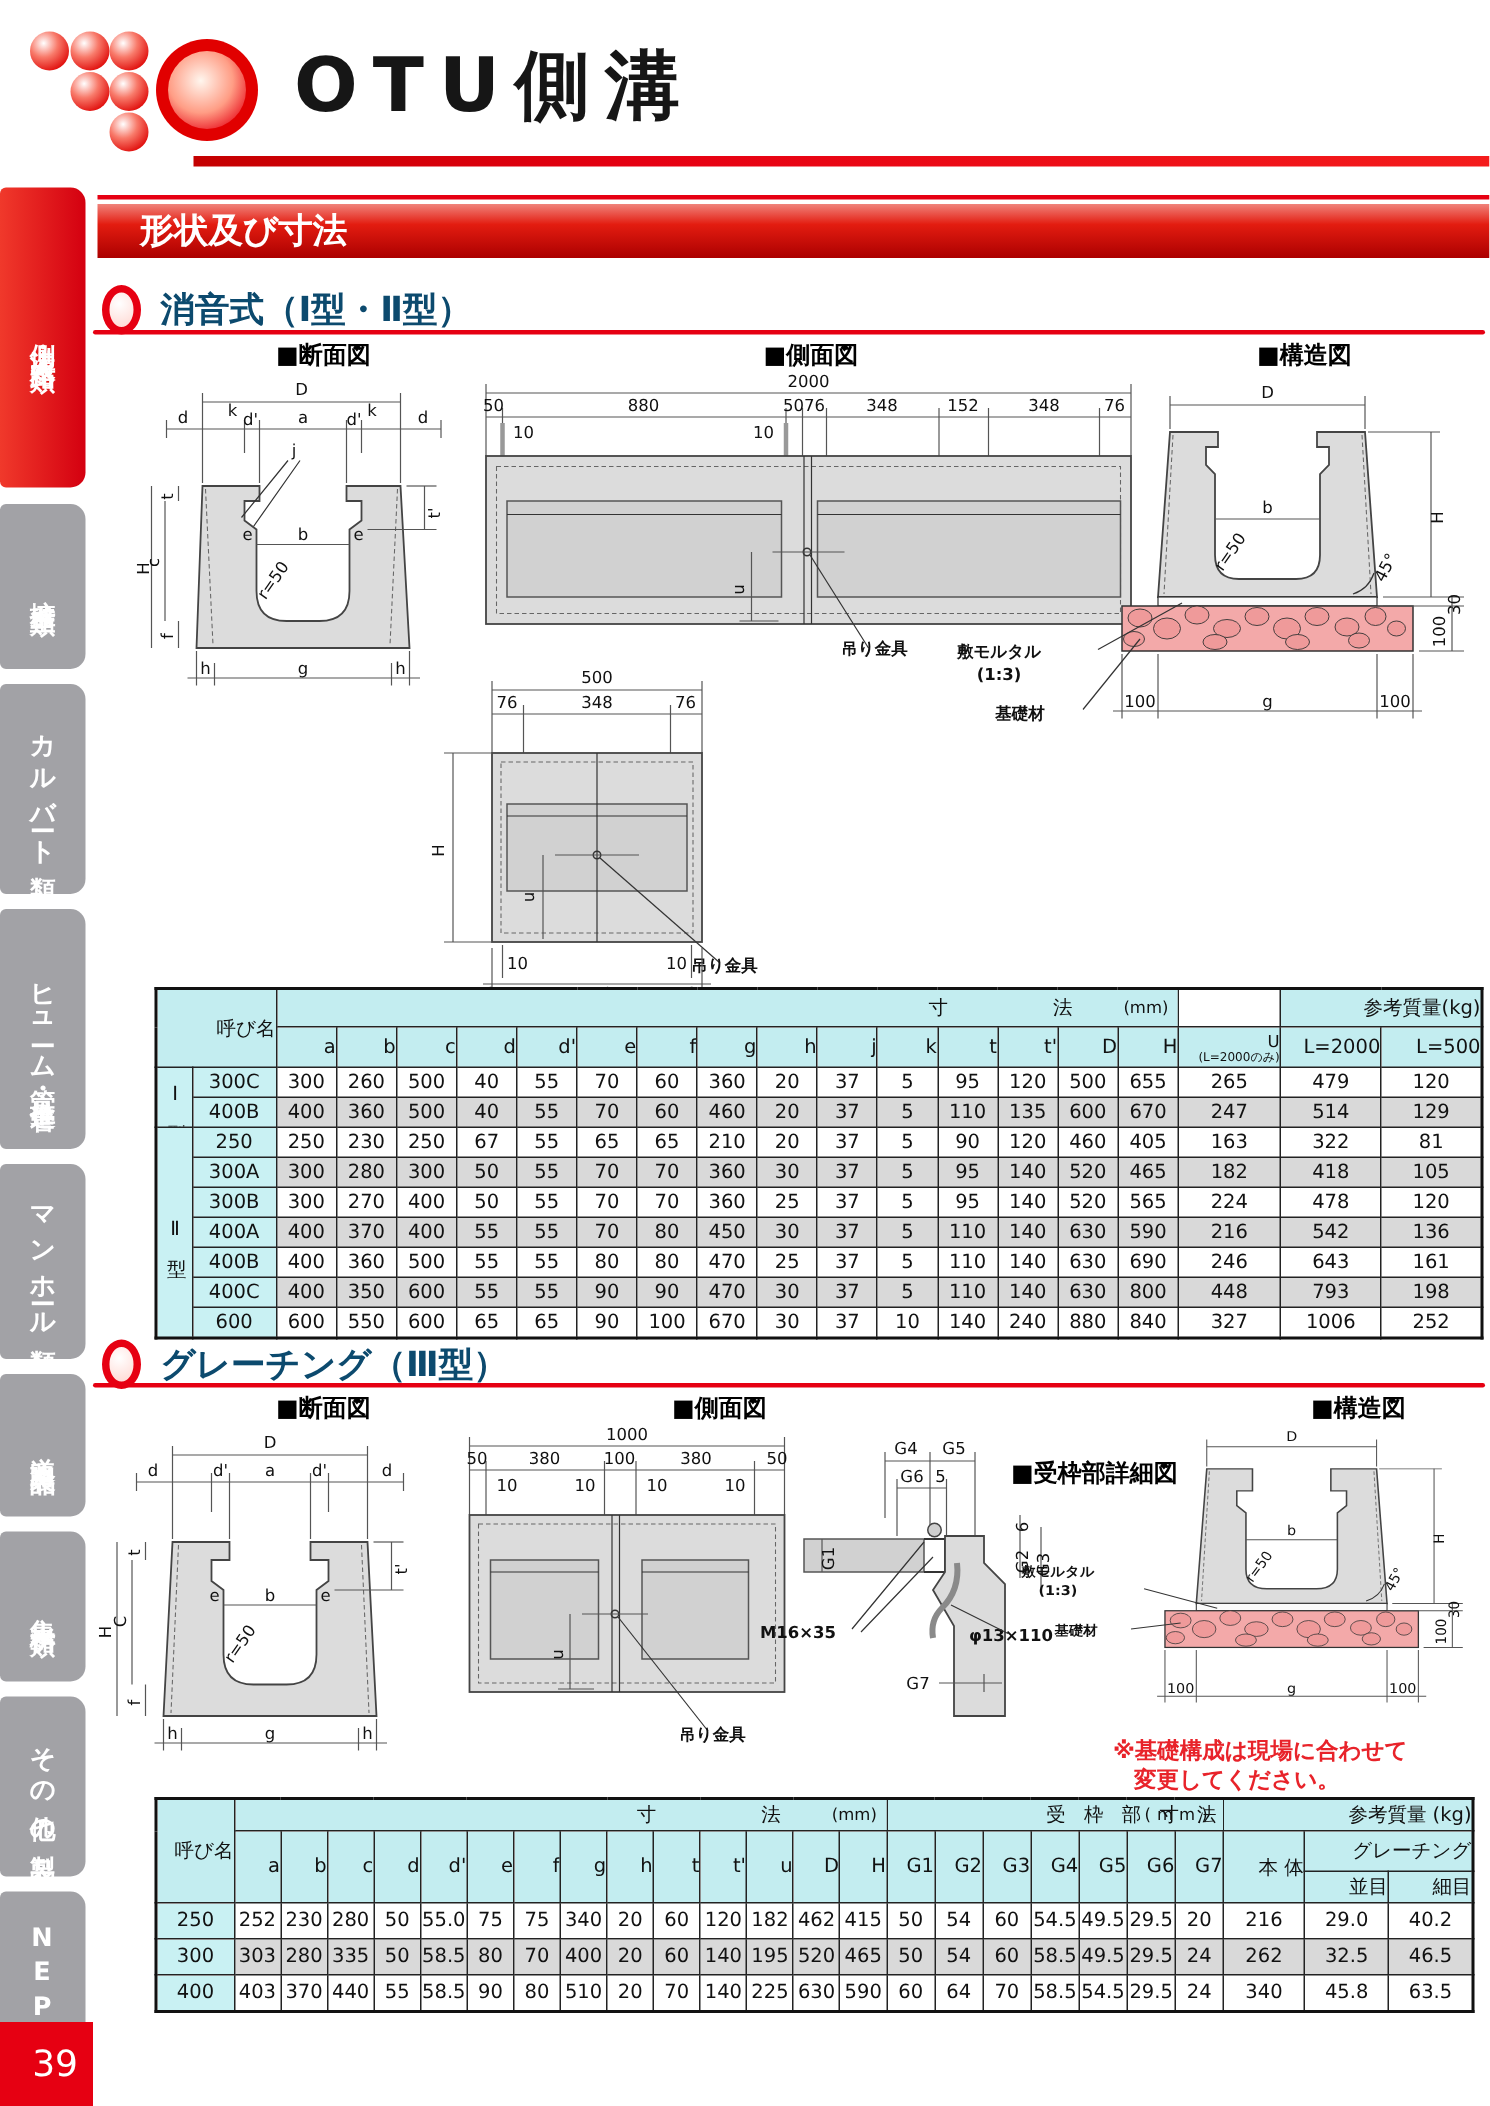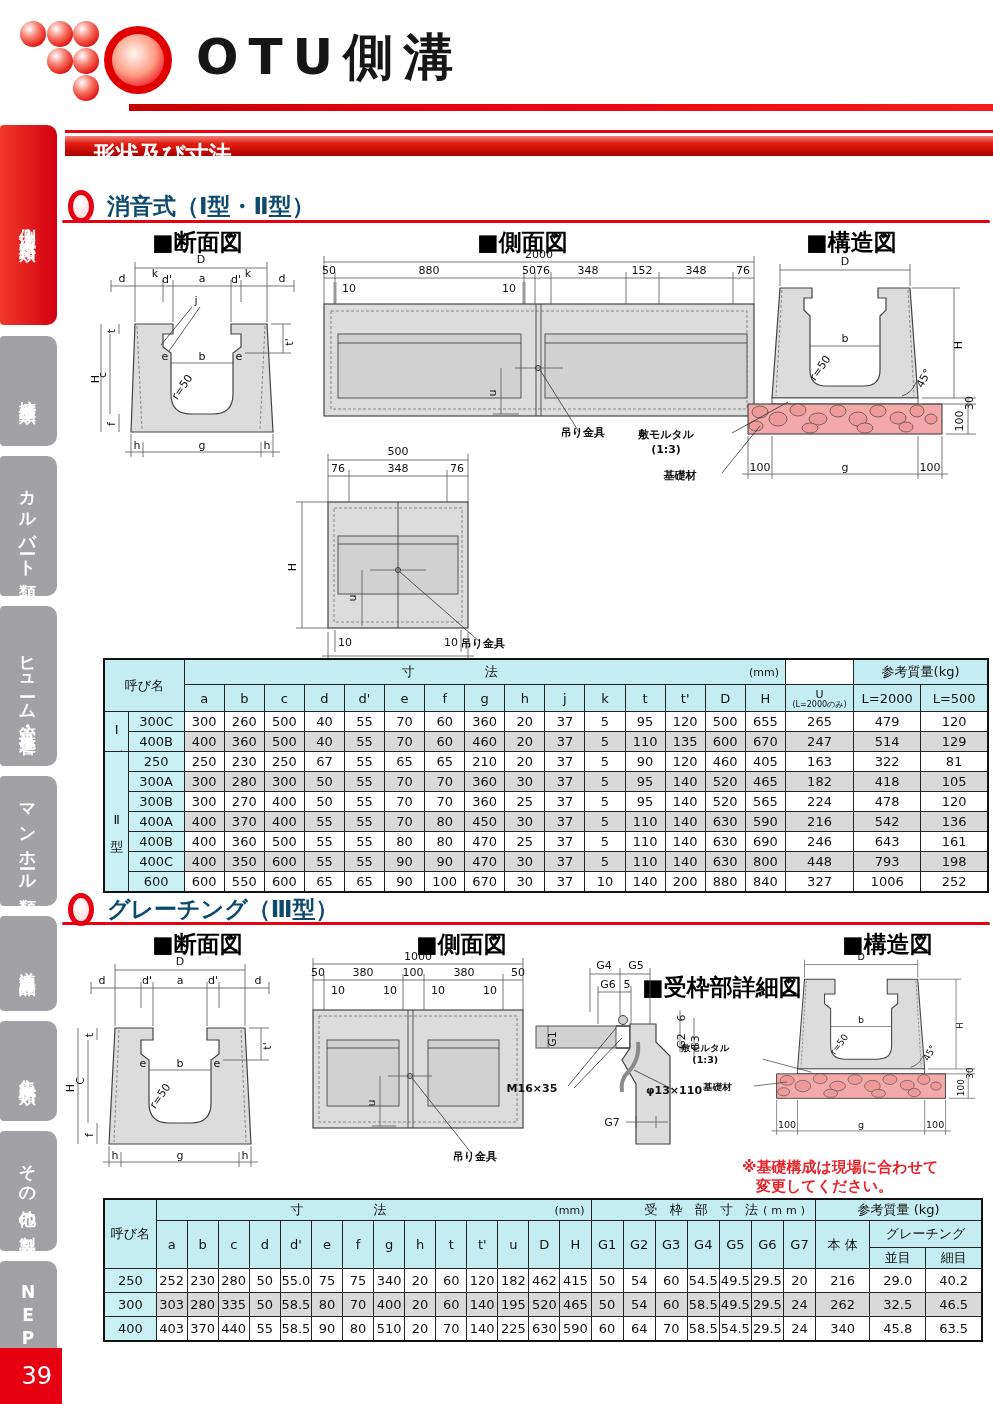--- a/index.html
+++ b/index.html
@@ -15,29 +15,29 @@
   .side-tab{position:absolute;left:0;width:57px;background:#a2a2a6;color:#fff;
             border-radius:4px 10px 10px 4px;display:flex;align-items:center;justify-content:center;
             writing-mode:vertical-rl;text-orientation:upright;font-weight:bold;font-size:17px;
             letter-spacing:3px;}
   .side-tab.active{background:linear-gradient(90deg,#f0392b,#d40010);}
   .page-num{position:absolute;left:0;top:1348px;width:62px;height:56px;background:#e60012;
             color:#fff;font-size:24px;display:flex;align-items:center;justify-content:flex-end;
             padding-right:10px;box-sizing:border-box;}
   
   .banner-line{position:absolute;left:65px;top:130px;width:928px;height:3px;background:#e60012;}
-  .banner{position:absolute;left:65px;top:136px;width:928px;height:20px;box-sizing:border-box;
+  .banner{position:absolute;left:65px;top:136px;width:928px;height:36px;box-sizing:border-box;
           background:linear-gradient(180deg,#f0837b 0,#e31c10 38%,#ab0000 100%);
           color:#fff;font-size:23px;font-weight:bold;line-height:36px;padding-left:28px;}
   .sec-head{position:absolute;display:flex;align-items:center;gap:13px;font-size:23px;
             font-weight:bold;color:#0c4a6e;}
   .bullet{width:16px;height:23px;border:5px solid #e60012;border-radius:50%;
           background:radial-gradient(circle at 40% 32%,#fff,#ffd6d0);flex:0 0 auto;}
   .sec-underline{position:absolute;height:3px;background:#e60012;border-radius:2px;}
-  .panel-title{position:absolute;font-size:23px;font-weight:bold;color:#000;}
+  .panel-title{position:absolute;font-size:16px;font-weight:bold;color:#000;margin-left:32px;}
   
   svg.panel{position:absolute;overflow:visible;}
   svg .dim line{stroke:#555;stroke-width:0.8;}
   svg .dim text{fill:#111;font-size:11px;text-anchor:middle;font-family:"DejaVu Sans",sans-serif;}
   svg .body{fill:#dcdcdc;stroke:#444;stroke-width:1.2;}
   svg .panelrect{fill:#d1d1d1;stroke:#555;stroke-width:1;}
   svg .dash{stroke:#666;stroke-width:0.7;stroke-dasharray:3 2;fill:none;}
   svg .lead{stroke:#333;stroke-width:0.8;fill:none;}
   svg .jp{font-size:13px;font-weight:bold;fill:#000;text-anchor:start;font-family:"DejaVu Sans",sans-serif;}
   svg .gravel{fill:#f3a9a9;stroke:#333;stroke-width:1;}
@@ -46,21 +46,21 @@
   .red-note{position:absolute;left:742px;top:1158px;color:#e8232a;font-size:15px;
             font-weight:bold;line-height:19px;}
   .red-note .l2{padding-left:14px;}
   
   table{border-collapse:collapse;table-layout:fixed;position:absolute;background:#fff;
         border:2px solid #111;}
   #table1{left:103px;top:658px;width:886px;font-size:13px;}
   #table2{left:103px;top:1198px;width:880px;font-size:13px;}
   th,td{border:1px solid #222;text-align:center;padding:0;font-weight:normal;
         overflow:hidden;white-space:nowrap;}
-  thead th{background:#c3edf0;}
+  thead th{background:#c3edf0;text-align:right;}
   th.blank-hdr{background:#fff;}
   td.type-cell,td.name-cell{background:#c9f1f3;}
   tr.shade td:not(.type-cell):not(.name-cell){background:#d9d9d9;}
   #table1 thead tr.r1 th{height:24px;}
   #table1 thead tr.letters th{height:26px;}
   #table1 tbody td{height:19px;}
   #table2 thead tr.r1 th{height:20px;}
   #table2 thead tr.letters th{height:26px;}
   #table2 thead tr.r3 th{height:20px;}
   #table2 tbody td{height:23px;}
@@ -559,21 +559,21 @@
         <td>600</td>
         <td>65</td>
         <td>65</td>
         <td>90</td>
         <td>100</td>
         <td>670</td>
         <td>30</td>
         <td>37</td>
         <td>10</td>
         <td>140</td>
-        <td>200</td>
+        <td>240</td>
         <td>880</td>
         <td>840</td>
         <td>327</td>
         <td>1006</td>
         <td>252</td>
       </tr>
     </tbody>
 </table>
 
 <div class="sec-head" style="left:68px;top:893px">

